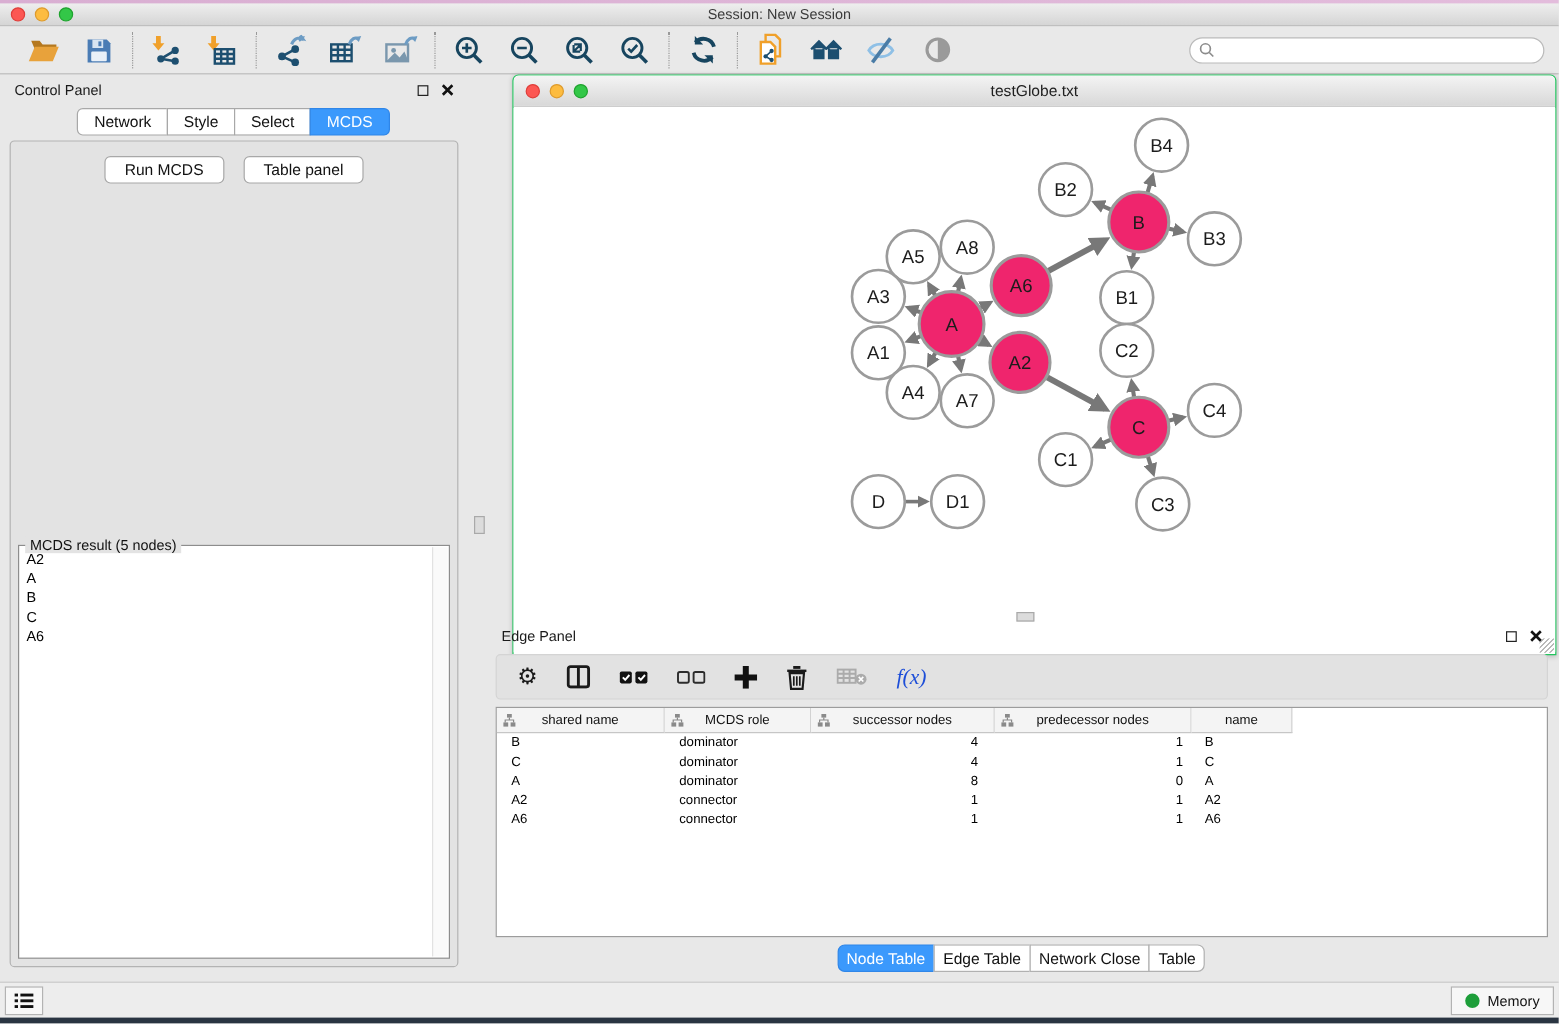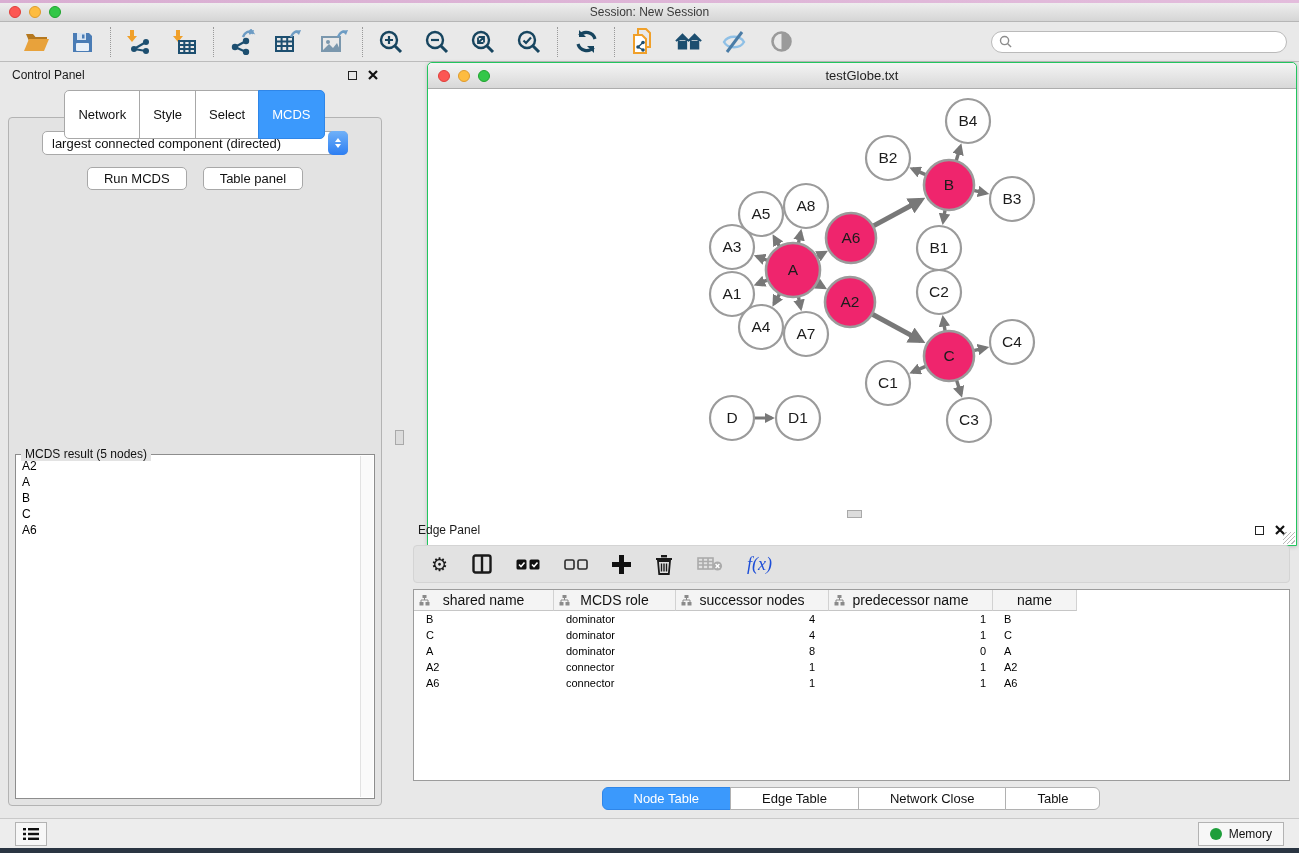--- a/index.html
+++ b/index.html
@@ -31,21 +31,21 @@
 
   
   .main { position:absolute; top:62px; left:0; right:0; height:756px; }
 
   
   .control-panel { position:absolute; left:0; top:0; width:390px; height:100%; }
   .panel-header { height:26px; display:flex; align-items:center; padding:0 12px; font-size:12px; color:#1a1a1a; }
   .panel-controls { margin-left:auto; display:flex; gap:11px; align-items:center; }
   .float-box { width:9px; height:9px; border:1.5px solid #222; display:inline-block; }
   .cp-tabs { display:flex; justify-content:center; margin-top:2px; position:relative; z-index:2; }
-  .cp-tab { background:#fff; border:1px solid #a8a8a8; padding:16px 13px; font-size:13px; margin-left:-1px; color:#111; }
+  .cp-tab { background:#fff; border:1px solid #a8a8a8; padding:3px 13px; font-size:13px; margin-left:-1px; color:#111; }
   .cp-tab:first-child { border-radius:5px 0 0 5px; }
   .cp-tab:last-child { border-radius:0 5px 5px 0; }
   .cp-tab.selected { background:#3b99fc; border-color:#2f86e8; color:#fff; }
   .cp-panel { position:absolute; left:8px; right:8px; top:55px; bottom:12px;
     background:#e3e3e3; border:1px solid #b3b3b3; border-radius:4px; }
   .opt-label { text-align:center; margin-top:24px; font-size:13px; color:#0d0d0d; }
   .dropdown { margin:13px auto 0; width:306px; height:24px; background:#fff; border:1px solid #a9a9a9;
     border-radius:5px; display:flex; align-items:center; font-size:13px; color:#111; padding-left:9px; position:relative; }
   .dd-stepper { position:absolute; right:-1px; top:-1px; width:20px; height:24px; border-radius:5px;
     background:linear-gradient(#70b1f8,#2d7ef2); display:flex; flex-direction:column; align-items:center; justify-content:center; gap:2px; }
@@ -78,40 +78,40 @@
 
   
   .table-panel { position:absolute; left:0; right:0; top:455px; bottom:0; }
   .tp-header { height:26px; display:flex; align-items:center; padding:0 14px; font-size:12px; color:#1a1a1a; }
   .tp-toolbar { margin:2px 9px 0; height:38px; background:#e2e2e2; border:1px solid #d4d4d4; border-radius:4px;
     display:flex; align-items:center; gap:24px; padding:0 17px; }
   .tp-tool { display:flex; align-items:center; justify-content:center; height:24px; }
   .fx-label { font-family:"Liberation Serif", serif; font-style:italic; font-size:18px; color:#1d4ed8; }
   .gear-glyph { font-size:19px; color:#1a1a1a; line-height:1; }
   .tp-table { position:absolute; left:9px; right:9px; top:72px; bottom:37px; background:#fff; border:1px solid #9c9c9c; overflow:hidden; }
-  .thead { display:flex; height:21px; font-size:14px; color:#111; }
+  .thead { display:flex; height:21px; font-size:11px; color:#111; }
   .th { background:#f4f4f4; border-bottom:1px solid #c6c6c6; border-right:1px solid #d2d2d2;
     display:flex; align-items:center; justify-content:center; gap:4px; position:relative; }
   .th .col-icon { position:absolute; left:5px; top:5px; }
   .tbody { font-size:11px; color:#000; }
   .tr { display:flex; height:16px; align-items:center; }
   .td { overflow:hidden; white-space:nowrap; }
   .td.left { padding-left:12px; text-align:left; }
   .td.right { text-align:right; padding-right:14px; }
   .td.right2 { text-align:right; padding-right:7px; }
   .td.name { padding-left:11px; }
   .tp-tabs { position:absolute; bottom:8px; left:0; right:0; display:flex; justify-content:center; }
-  .tp-tab { background:#fff; border:1px solid #b1b1b1; padding:3px 31px; font-size:13px; margin-left:-1px; color:#111; }
+  .tp-tab { background:#fff; border:1px solid #b1b1b1; padding:3px 7px; font-size:13px; margin-left:-1px; color:#111; }
   .tp-tab:first-child { border-radius:6px 0 0 6px; }
   .tp-tab:last-child { border-radius:0 6px 6px 0; }
   .tp-tab.selected { background:#3b99fc; border-color:#2f86e8; color:#fff; }
 
   
   .statusbar { position:absolute; left:0; right:0; bottom:5px; height:30px; background:#ededed;
-    border-top:1px solid #c9c9c9; display:flex; align-items:center; padding:0 15px;margin-top:20px; }
+    border-top:1px solid #c9c9c9; display:flex; align-items:center; padding:0 4px;margin-top:20px; }
   .sb-btn { width:32px; height:24px; border:1px solid #b3b3b3; background:#f7f7f7; display:flex; align-items:center; justify-content:center; }
   .memory-btn { margin-left:auto; height:24px; border:1px solid #b3b3b3; background:#f7f7f7;
     display:flex; align-items:center; gap:7px; padding:0 11px; font-size:12px; color:#111; }
   .memory-dot { width:12px; height:12px; border-radius:50%; background:#1d9e3a; }
 </style>
 </head>
 <body>
 
 <div class="desktop-top"></div>
 
@@ -296,27 +296,20 @@
           </svg>
       </span>
     </div>
     <div class="cp-tabs" id="cp-tabs">
         <span class="cp-tab">Network</span>
         <span class="cp-tab">Style</span>
         <span class="cp-tab">Select</span>
         <span class="cp-tab selected">MCDS</span>
       </div>
     <div class="cp-panel">
-      <div class="dropdown">
-        <span>largest connected component (directed)</span>
-        <span class="dd-stepper">
-            <span class="tri-up"></span>
-            <span class="tri-down"></span>
-          </span>
-      </div>
       <div class="btn-row">
         <button class="btn">Run MCDS</button>
         <button class="btn">Table panel</button>
       </div>
       <div class="result-group">
         <span class="result-legend">MCDS result (5 nodes)</span>
         <div class="result-list" id="result-list">
             <div>A2</div>
             <div>A</div>
             <div>B</div>
@@ -544,21 +537,21 @@
               </svg>
               <span>successor nodes</span>
             </div>
             <div class="th" style="width: 164px;">
               <svg class="col-icon" width="11" height="11" viewBox="0 0 11 11">
                 <rect x="3.5" y="0" width="4" height="3" fill="#8a8a8a"></rect>
                 <path d="M5.5 3 v2 M2 7 V5 h7 v2" stroke="#8a8a8a" stroke-width="1" fill="none"></path>
                 <rect x="0.5" y="7" width="4" height="3.5" fill="#8a8a8a"></rect>
                 <rect x="6.5" y="7" width="4" height="3.5" fill="#8a8a8a"></rect>
               </svg>
-              <span>predecessor name</span>
+              <span>predecessor nodes</span>
             </div>
             <div class="th" style="width: 84px;">
               <span>name</span>
             </div>
           </div>
         <div class="tbody" id="tbody">
             <div class="tr">
               <div class="td left" style="width: 140px;">B</div>
               <div class="td left" style="width: 122px;">dominator</div>
               <div class="td right" style="width: 153px;">4</div>

